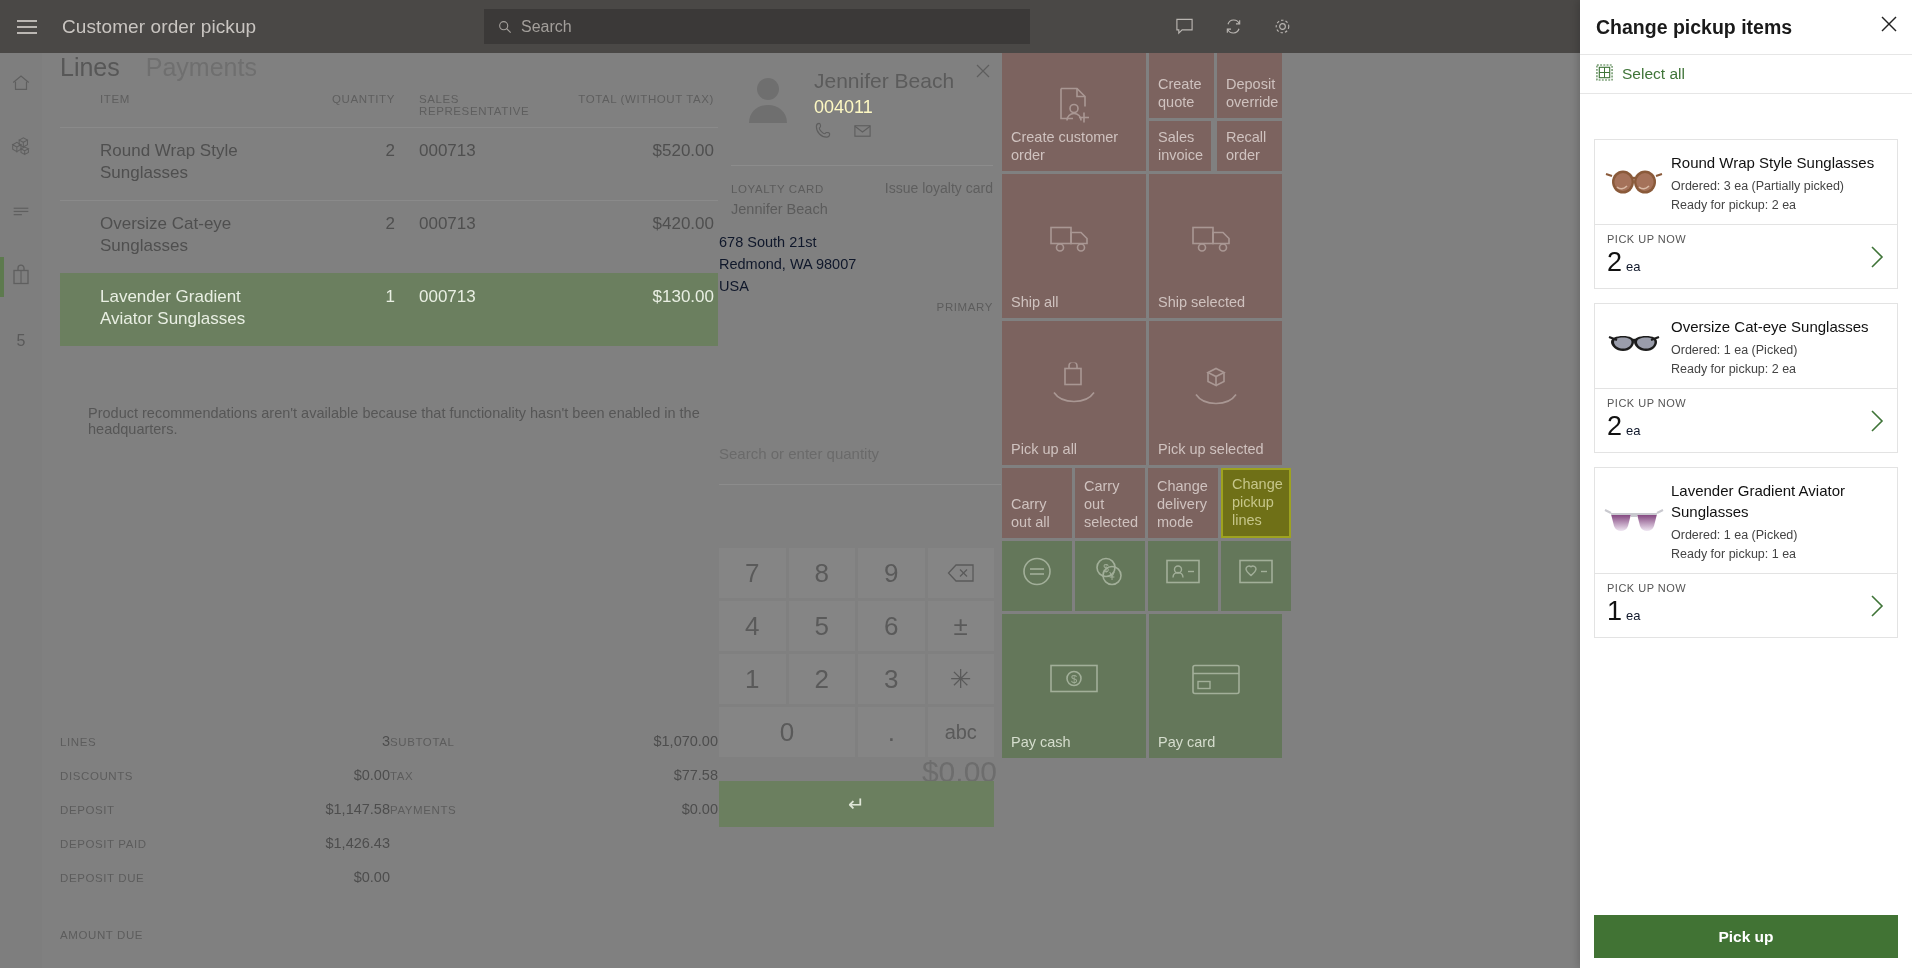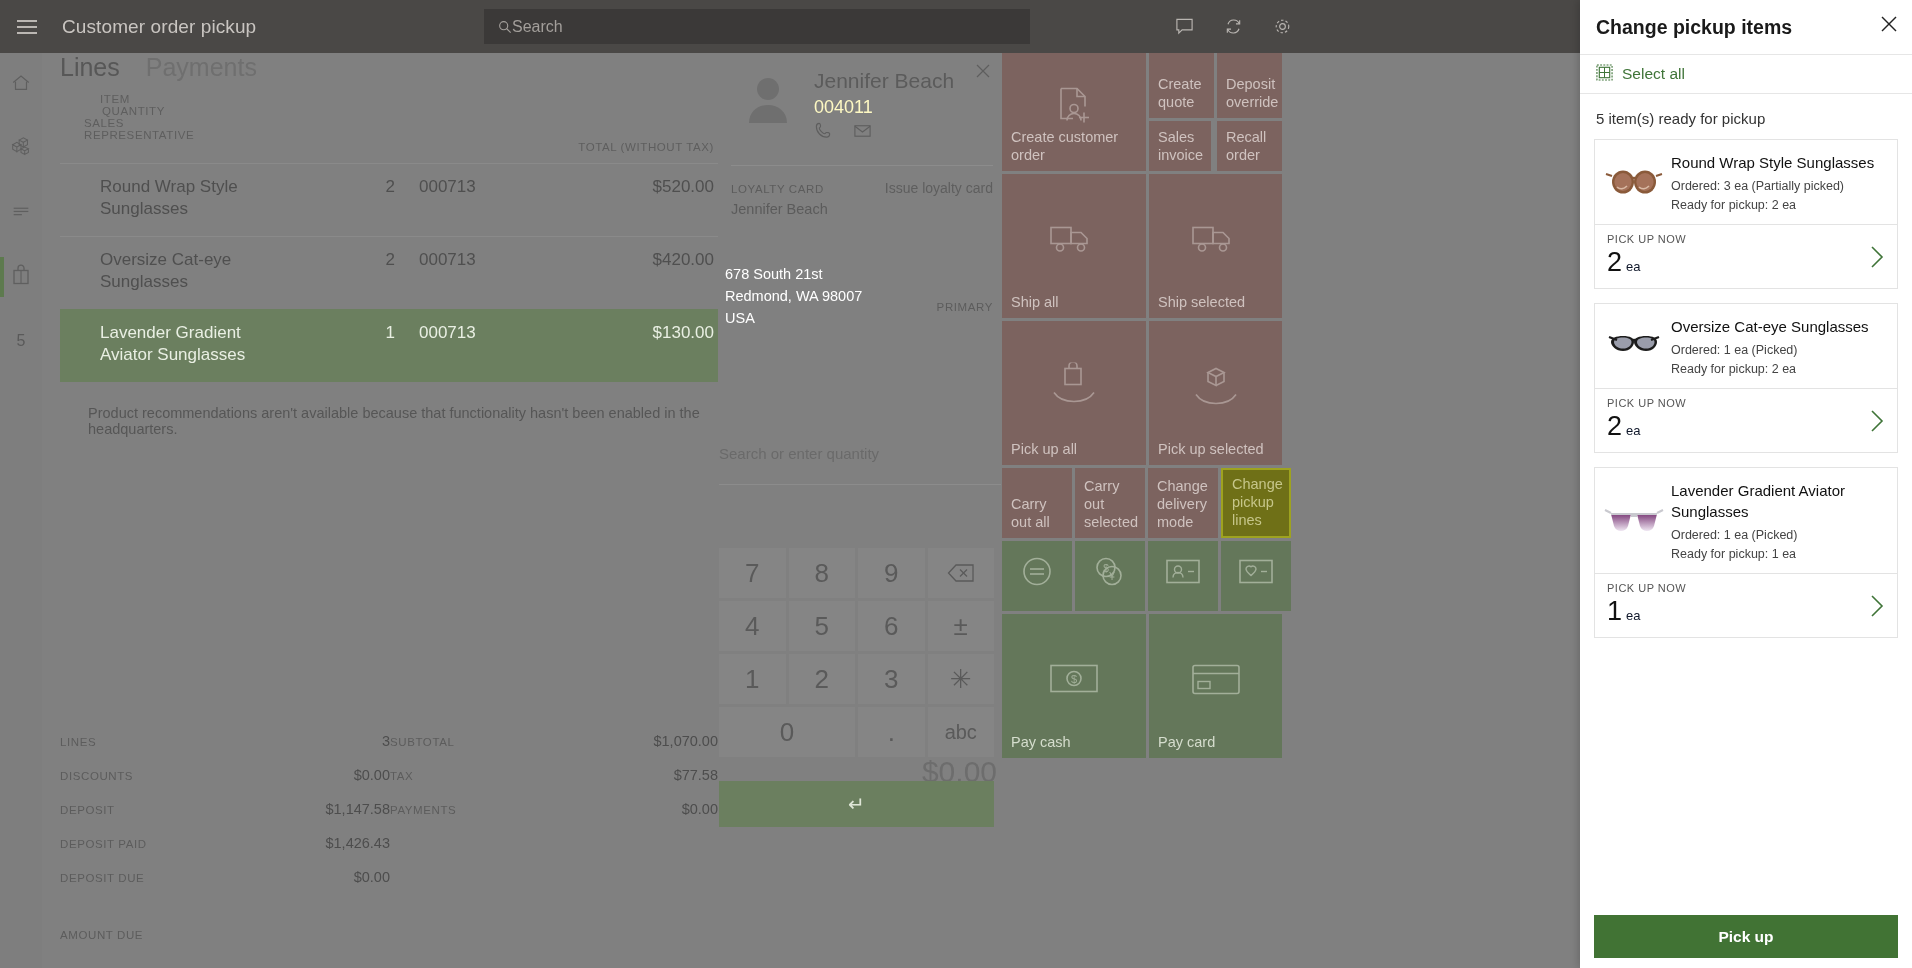--- a/index.html
+++ b/index.html
@@ -26,21 +26,21 @@
   .hamburger {
     width: 53px; height: 53px; display: flex; align-items: center; justify-content: center;
     flex-direction: column; gap: 4px; cursor: pointer;
   }
   .hamburger i { display:block; width: 20px; height: 2px; background: #bbb7b3; }
   .topbar-title {
     color: #c9c5c1; font-size: 19px; margin-left: 9px; letter-spacing: .1px;
   }
   .search-box {
     position: absolute; left: 484px; top: 9px; width: 546px; height: 35px;
-    background: #3b3938; display: flex; align-items: center; 
+    background: #3b3938; display: flex; align-items: center; gap: 9px;
     padding-left: 14px;
   }
   .search-box .sicon { width:14px;height:14px;flex:none; }
   .search-box .stext { color: #a39f9b; font-size: 16px; }
   .topbar-icons {
     position: absolute; right: 620px; top: 0; height: 53px;
     display: flex; align-items: center; gap: 30px;
   }
   .topbar-icons svg { display:block; }
 
@@ -62,21 +62,21 @@
 
   
   .content { position: absolute; left: 42px; top: 53px; right: 0; bottom: 0; }
 
   .tabs { position: absolute; left: 18px; top: 0; display: flex; gap: 26px; align-items: flex-end; }
   .tab { font-size: 25px; color: #6f6f6f; padding-bottom: 4px; }
   .tab.active { color: #575757; }
 
   
   .lines-table { position: absolute; left: 18px; top: 40px; width: 658px; }
-  .lt-head { display: flex; font-size: 11.5px; color: #5e5e5e; letter-spacing: .6px; padding: 0 0 10px 0; flex-direction: column; }
+  .lt-head { display: flex; font-size: 11.5px; color: #5e5e5e; letter-spacing: .6px; padding: 0 0 10px 0; }
   .lt-c-item { width: 230px; padding-left: 40px; }
   .lt-c-qty { width: 105px; text-align: right; }
   .lt-c-rep { width: 140px; padding-left: 24px; }
   .lt-c-tot { flex: 1; text-align: right; padding-right: 4px; }
   .lt-row {
     display: flex; align-items: flex-start; font-size: 17px; color: #4f4f4f;
     padding: 12px 0 16px 0; border-top: 1px solid #8a8a8a;
   }
   .lt-row:first-of-type { border-top: none; }
   .lt-row.selected { background: #6b7f5f; color: #e9efe3; border-top-color: #6b7f5f; }
@@ -112,21 +112,21 @@
   .cust-id { position: absolute; left: 95px; top: 44px; font-size: 18px; color: #fef9c3; }
   .cust-contacts { position: absolute; left: 95px; top: 68px; display: flex; gap: 20px; }
   .cust-loyalty-row {
     position: absolute; left: 12px; right: 8px; top: 112px;
     display: flex; justify-content: space-between; align-items: baseline;
     border-top: 1px solid #8c8c8c; padding-top: 14px;
   }
   .cust-loyalty-lbl { font-size: 11.5px; color: #5c5c5c; letter-spacing: .6px; }
   .cust-loyalty-link { font-size: 14px; color: #5e5e5e; margin-left: 20px; }
   .cust-loyalty-name { position: absolute; left: 12px; top: 148px; font-size: 14.5px; color: #5b5b5b; }
-  .cust-addr { position: absolute; left: 6px; top: 178px; font-size: 14.5px; color: #ffffff; line-height: 22px; margin-top: 32px; }
+  .cust-addr { position: absolute; left: 0; top: 178px; font-size: 14.5px; color: #0f172a; line-height: 22px; }
   .cust-primary { position: absolute; right: 8px; top: 248px; font-size: 11.5px; color: #5c5c5c; letter-spacing: .6px; margin-left: 12px; }
 
   
   .numpad-area { position: absolute; left: 677px; top: 330px; width: 282px; }
   .numpad-placeholder {
     position: absolute; left: 0; top: 62px; font-size: 15px; color: #6a6a6a;
     border-bottom: 1px solid #8c8c8c; width: 282px; padding-bottom: 22px;
   }
   .numpad {
     position: absolute; left: 0px; top: 165px; width: 275px;
@@ -603,21 +603,20 @@
         <svg width="17" height="17" viewBox="0 0 18 18">
             <rect x="1" y="1" width="16" height="16" fill="none" stroke="#3f7438" stroke-width="1.2" stroke-dasharray="2 1.4"></rect>
             <rect x="3.5" y="3.5" width="11" height="11" fill="none" stroke="#3f7438" stroke-width="1.2"></rect>
             <line x1="9" y1="3.5" x2="9" y2="14.5" stroke="#3f7438" stroke-width="1.1"></line>
             <line x1="3.5" y1="9" x2="14.5" y2="9" stroke="#3f7438" stroke-width="1.1"></line>
           </svg>
       </span>
       <span>Select all</span>
     </div>
 
-    <div class="fly-count">5 item(s) ready for pickup</div>
 
     <div class="fly-list">
 
       <div class="item-card">
         <div class="ic-top">
           <div class="ic-thumb">
             <svg width="62" height="62" viewBox="0 0 62 62">
               <ellipse cx="20" cy="31" rx="11" ry="11.5" fill="#8a5a3a"></ellipse>
               <ellipse cx="42" cy="31" rx="11" ry="11.5" fill="#8a5a3a"></ellipse>
               <ellipse cx="20" cy="31" rx="8.6" ry="9" fill="#a5725a"></ellipse>

